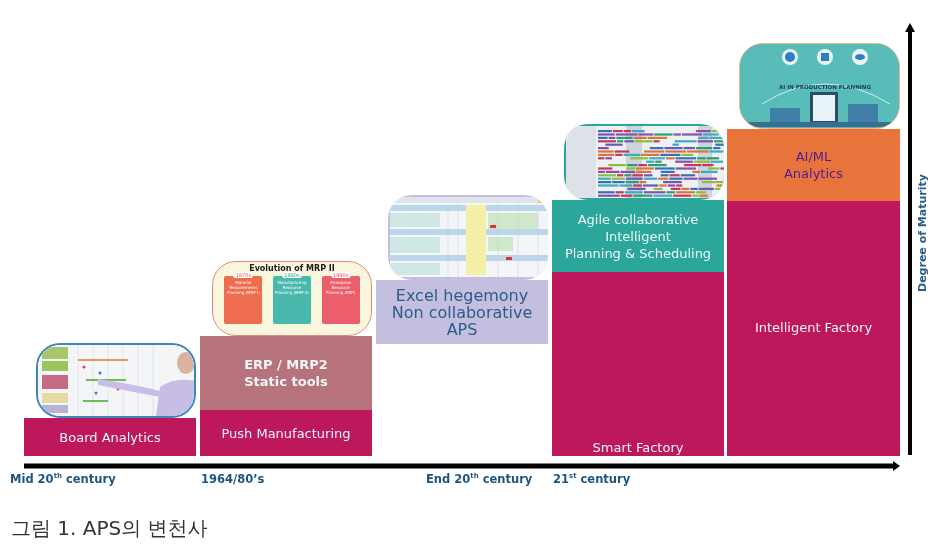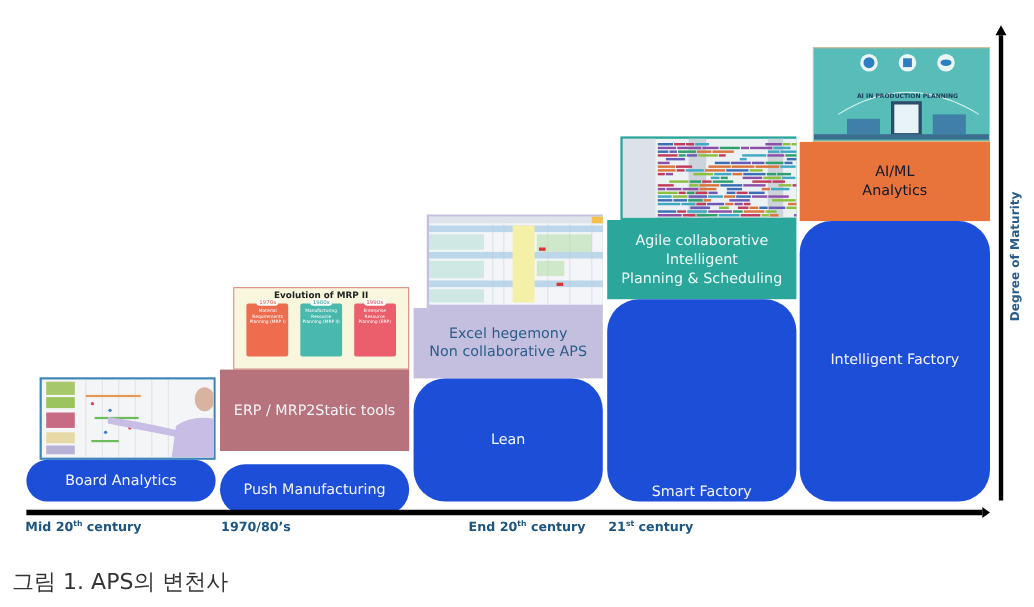--- a/index.html
+++ b/index.html
@@ -2,22 +2,22 @@
 <html><head>
 <meta charset="utf-8">
 <style>
   html, body { margin:0; padding:0; background:#ffffff; }
   body { width:940px; height:552px; position:relative; overflow:hidden;
          font-family:"DejaVu Sans", "Liberation Sans", sans-serif; }
   .col { position:absolute; box-sizing:border-box; }
   .block { position:absolute; left:0; right:0; box-sizing:border-box;
            display:flex; align-items:center; justify-content:center; text-align:center;
            color:#f2f5f9; font-size:13px; line-height:17px; }
-  .navy { background:#1d4ed8;border-radius:29px; }
-  .img { position:absolute; left:12px; right:0; overflow:hidden; box-sizing:border-box; }
+  .navy { background:#be185d; }
+  .img { position:absolute; left:12px; right:0; overflow:hidden; box-sizing:border-box;border-radius:24px; }
   .stage-label { position:absolute; font-size:11.5px; font-weight:bold; color:#1d5580; white-space:nowrap; }
   .stage-label sup { font-size:7px; }
   .caption { position:absolute; left:11px; top:515px; font-size:20px; color:#333; }
   .ylabel { position:absolute; left:906px; top:240px; width:40px; height:0; }
   .ylabel span { position:absolute; transform:rotate(-90deg); transform-origin:left top;
                  white-space:nowrap; font-size:11px; font-weight:bold; color:#2a5d8a; left:10px; top:52px; }
   svg { display:block; }
 </style>
 </head>
 <body>
@@ -67,25 +67,25 @@
       <div style="width:38px; height:48px; background:#4ab9ad; border-radius:2px; text-align:center;">
         <div style="background:#fff; border-radius:8px; font-size:5px; color:#2c9b8f; margin:-4px auto 0; width:20px;">1980s</div>
         <div style="font-size:4px; color:#fff; line-height:5px; padding:2px;">Manufacturing Resource Planning (MRP II)</div>
       </div>
       <div style="width:38px; height:48px; background:#eb5e6c; border-radius:2px; text-align:center;">
         <div style="background:#fff; border-radius:8px; font-size:5px; color:#d94858; margin:-4px auto 0; width:20px;">1990s</div>
         <div style="font-size:4px; color:#fff; line-height:5px; padding:2px;">Enterprise Resource Planning (ERP)</div>
       </div>
     </div>
   </div>
-  <div class="block" style="top:75px; height:74px; background:#b7737b; flex-direction:row;">
+  <div class="block" style="top:75px; height:74px; background:#b7737b; flex-direction:column;font-weight:bold;">
     <span>ERP / MRP2</span>
     <span>Static tools</span>
   </div>
-  <div class="block navy" style="top:149px; height:46px;margin-top:12px;">
+  <div class="block navy" style="top:149px; height:46px;">
     <span>Push Manufacturing</span>
   </div>
 </div>
 
 <div class="col" style="left:376px; top:195px; width:172px; height:261px;">
   <div class="img" style="top:0; height:85px; background:#c5bfdf;">
     <svg width="172" height="85" viewBox="0 0 172 85">
       <rect x="2" y="2" width="168" height="80" fill="#f3f5f8"></rect>
       <rect x="2" y="2" width="168" height="6" fill="#dfe4ea"></rect>
       <rect x="150" y="2" width="20" height="6" fill="#f2c14e"></rect>
@@ -110,26 +110,23 @@
       <rect x="118" y="62" width="6" height="3" fill="#d33"></rect>
       <g stroke="#c5ccd6" stroke-width="0.5">
         <line x1="60" y1="8" x2="60" y2="82"></line>
           <line x1="70" y1="8" x2="70" y2="82"></line>
         <line x1="110" y1="8" x2="110" y2="82"></line>
           <line x1="130" y1="8" x2="130" y2="82"></line>
           <line x1="150" y1="8" x2="150" y2="82"></line>
       </g>
     </svg>
   </div>
-  <div class="block" style="top:85px; height:64px; background:#c5bfdf; color:#2a5d8a; flex-direction:column; font-size:13px;">
+  <div class="block" style="top:85px; height:64px; background:#c5bfdf; color:#2a5d8a; flex-direction:column; font-size:16px;">
     <span>Excel hegemony</span>
     <span>Non collaborative APS</span>
-  </div>
-  <div class="block navy" style="top:149px; height:112px;">
-    <span>Lean</span>
   </div>
 </div>
 
 <div class="col" style="left:552px; top:124px; width:172px; height:332px;">
   <div class="img" style="top:0; height:76px; background:#2aa79a; padding:2px;">
     <svg width="168" height="72" viewBox="0 0 168 72">
       <rect x="0" y="0" width="168" height="72" fill="#eef1f4"></rect>
       <rect x="0" y="0" width="30" height="72" fill="#dde2e8"></rect>
       <rect x="60" y="0" width="16" height="72" fill="#cdd3da"></rect>
       <rect x="132" y="0" width="14" height="72" fill="#cdd3da"></rect>
@@ -302,45 +299,45 @@
         <ellipse cx="120" cy="13" rx="5" ry="3" fill="#2e7fc2"></ellipse>
       <path d="M22 60 Q85 20 150 60" fill="none" stroke="#cfeeed" stroke-width="1"></path>
       <text x="85" y="45" text-anchor="middle" font-size="5.5" font-weight="bold" fill="#1b3b5a" font-family="DejaVu Sans, sans-serif" id="ai-title-text">AI IN PRODUCTION PLANNING</text>
       <rect x="70" y="48" width="28" height="33" fill="#2b4c6b"></rect>
       <rect x="73" y="51" width="22" height="26" fill="#e8f3f8"></rect>
       <rect x="30" y="64" width="30" height="14" fill="#3f7fa8"></rect>
       <rect x="108" y="60" width="30" height="18" fill="#3f7fa8"></rect>
       <rect x="0" y="78" width="170" height="5" fill="#3b6e8e"></rect>
     </svg>
   </div>
-  <div class="block" style="top:86px; height:72px; background:#e8743b; flex-direction:column; color:#0f172a;">
+  <div class="block" style="top:86px; height:72px; background:#e8743b; flex-direction:column; color:#4c1d95;">
     <span>AI/ML</span>
     <span>Analytics</span>
   </div>
   <div class="block navy" style="top:158px; height:255px; align-items:flex-start; padding-top:118px;">
     <span>Intelligent Factory</span>
   </div>
 </div>
 
 <svg style="position:absolute; left:0; top:0;" width="940" height="552">
   <line x1="24" y1="466" x2="893" y2="466" stroke="#000" stroke-width="5"></line>
   <polygon points="893,461 900,466 893,471" fill="#000"></polygon>
   <line x1="910" y1="455" x2="910" y2="32" stroke="#000" stroke-width="4"></line>
   <polygon points="905,32 910,23 915,32" fill="#000"></polygon>
 </svg>
 
 <div class="ylabel">
   <span>Degree of Maturity</span>
 </div>
 
-<div class="stage-label" style="left:23px; top:472px;">
+<div class="stage-label" style="left:10px; top:472px;">
   <span>Mid 20</span><sup>th</sup><span> century</span>
 </div>
 <div class="stage-label" style="left:201px; top:472px;">
-  <span>1970/80’s</span>
+  <span>1964/80’s</span>
 </div>
 <div class="stage-label" style="left:386px; top:472px;margin-left:40px;">
   <span>End 20</span><sup>th</sup><span> century</span>
 </div>
 <div class="stage-label" style="left:553px; top:472px;">
   <span>21</span><sup>st</sup><span> century</span>
 </div>
 
 <div class="caption">그림 1. APS의 변천사</div>
 

